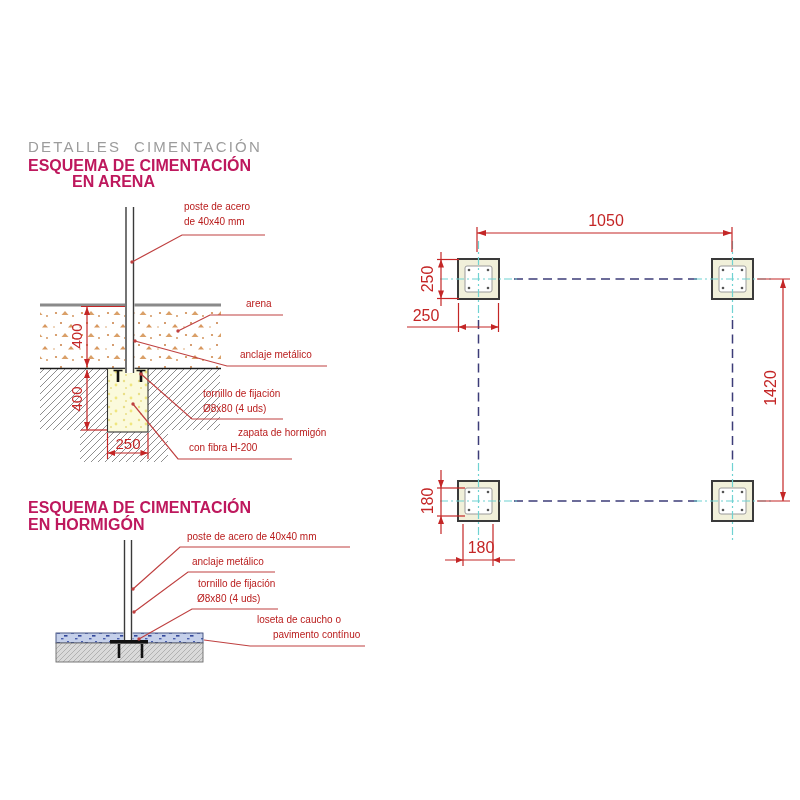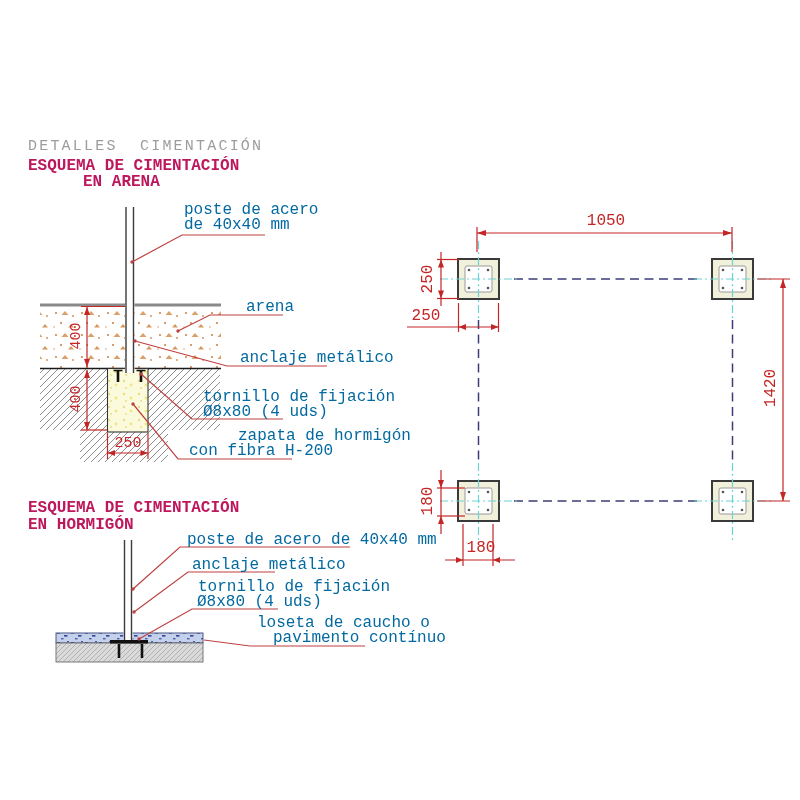--- a/index.html
+++ b/index.html
@@ -1,21 +1,21 @@
 <!DOCTYPE html>
 <html><head>
 <meta charset="utf-8">
 <style>
   html,body{margin:0;padding:0;background:#fff;}
   .canvas{position:relative;width:800px;height:800px;background:#ffffff;overflow:hidden;
-          font-family:Liberation Mono, monospace;}
+          font-family:Liberation Sans, sans-serif;}
   svg.draw{position:absolute;left:0;top:0;}
   .t-main{position:absolute;color:#9c9c9c;font-size:15px;letter-spacing:2.2px;white-space:pre;}
   .t-sec{position:absolute;color:#be185d;font-weight:bold;font-size:16px;white-space:pre;}
-  .lbl{position:absolute;color:#0369a1;font-size:16px;white-space:pre;}
+  .lbl{position:absolute;color:#b91c1c;font-size:10px;white-space:pre;}
   .dim{position:absolute;color:#c42626;font-size:15px;white-space:nowrap;}
   .dim.big{font-size:16px;}
   .ctr{transform:translate(-50%,-50%);}
   .rot{transform:translate(-50%,-50%) rotate(-90deg);}
 </style>
 </head>
 <body>
 
 <div class="canvas">
 
@@ -206,21 +206,21 @@
         <line x1="493" y1="524" x2="493" y2="566"></line>
         <line x1="445" y1="560" x2="515" y2="560"></line>
         <polygon points="463,560 456,557 456,563" stroke="none"></polygon>
         <polygon points="493,560 500,557 500,563" stroke="none"></polygon>
       </g>
     </g>
   </svg>
 
   <div class="t-main" style="left:28px;top:138px;">DETALLES  CIMENTACIÓN</div>
   <div class="t-sec" style="left:28px;top:157px;">ESQUEMA DE CIMENTACIÓN</div>
-  <div class="t-sec" style="left:43px;top:173px;padding-left:40px;">EN ARENA</div>
+  <div class="t-sec" style="left:32px;top:173px;padding-left:40px;">EN ARENA</div>
   <div class="t-sec" style="left:28px;top:499px;">ESQUEMA DE CIMENTACIÓN</div>
   <div class="t-sec" style="left:28px;top:516px;">EN HORMIGÓN</div>
 
   <div class="lbl" style="left:184px;top:201px;">poste de acero</div>
   <div class="lbl" style="left:184px;top:216px;">de 40x40 mm</div>
   <div class="lbl" style="left:246px;top:298px;">arena</div>
   <div class="lbl" style="left:240px;top:349px;">anclaje metálico</div>
   <div class="lbl" style="left:203px;top:388px;">tornillo de fijación</div>
   <div class="lbl" style="left:203px;top:403px;">Ø8x80 (4 uds)</div>
   <div class="lbl" style="left:198px;top:427px;margin-left:40px;">zapata de hormigón</div>

